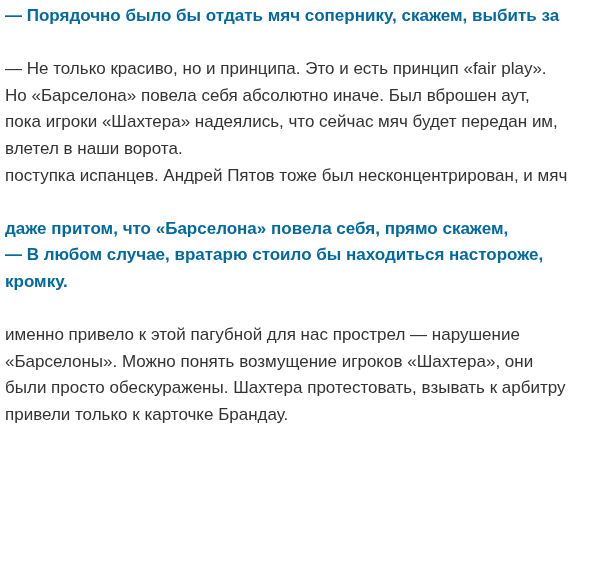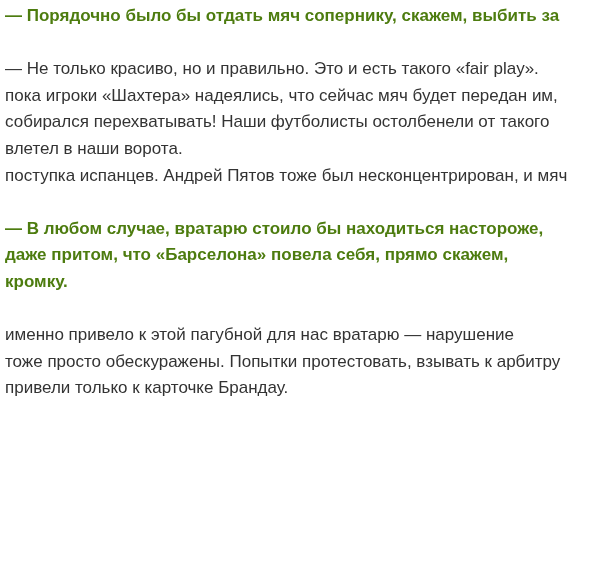--- a/index.html
+++ b/index.html
@@ -24,45 +24,46 @@
     .para {
       margin: 0 0 26.6px 0;
       white-space: normal;
     }
     .para .line {
       display: block;
       white-space: nowrap;
     }
     .para.question {
       font-weight: bold;
-      color: #4d7c0f;
+      color: #0369a1;
     }
   </style>
 </head>
 <body>
 
 <div class="article">
 
   <p class="para question">
     <span class="line">— Порядочно было бы отдать мяч сопернику, скажем, выбить за</span>
   </p>
 
   <p class="para answer">
-    <span class="line">— Не только красиво, но и правильно. Это и есть такого «fair play».</span>
+    <span class="line">— Не только красиво, но и принципа. Это и есть принцип «fair play».</span>
+    <span class="line">Но «Барселона» повела себя абсолютно иначе. Был вброшен аут,</span>
     <span class="line">пока игроки «Шахтера» надеялись, что сейчас мяч будет передан им,</span>
-    <span class="line">собирался перехватывать! Наши футболисты остолбенели от такого</span>
     <span class="line">влетел в наши ворота.</span>
     <span class="line">поступка испанцев. Андрей Пятов тоже был несконцентрирован, и мяч</span>
   </p>
 
   <p class="para question">
+    <span class="line">даже притом, что «Барселона» повела себя, прямо скажем,</span>
     <span class="line">— В любом случае, вратарю стоило бы находиться настороже,</span>
-    <span class="line">даже притом, что «Барселона» повела себя, прямо скажем,</span>
     <span class="line">кромку.</span>
   </p>
 
   <p class="para answer">
-    <span class="line">именно привело к этой пагубной для нас вратарю — нарушение</span>
-    <span class="line">тоже просто обескуражены. Попытки протестовать, взывать к арбитру</span>
+    <span class="line">именно привело к этой пагубной для нас прострел — нарушение</span>
+    <span class="line">«Барселоны». Можно понять возмущение игроков «Шахтера», они</span>
+    <span class="line">были просто обескуражены. Шахтера протестовать, взывать к арбитру</span>
     <span class="line">привели только к карточке Брандау.</span>
   </p>
 
 </div>
 
 </body></html>

